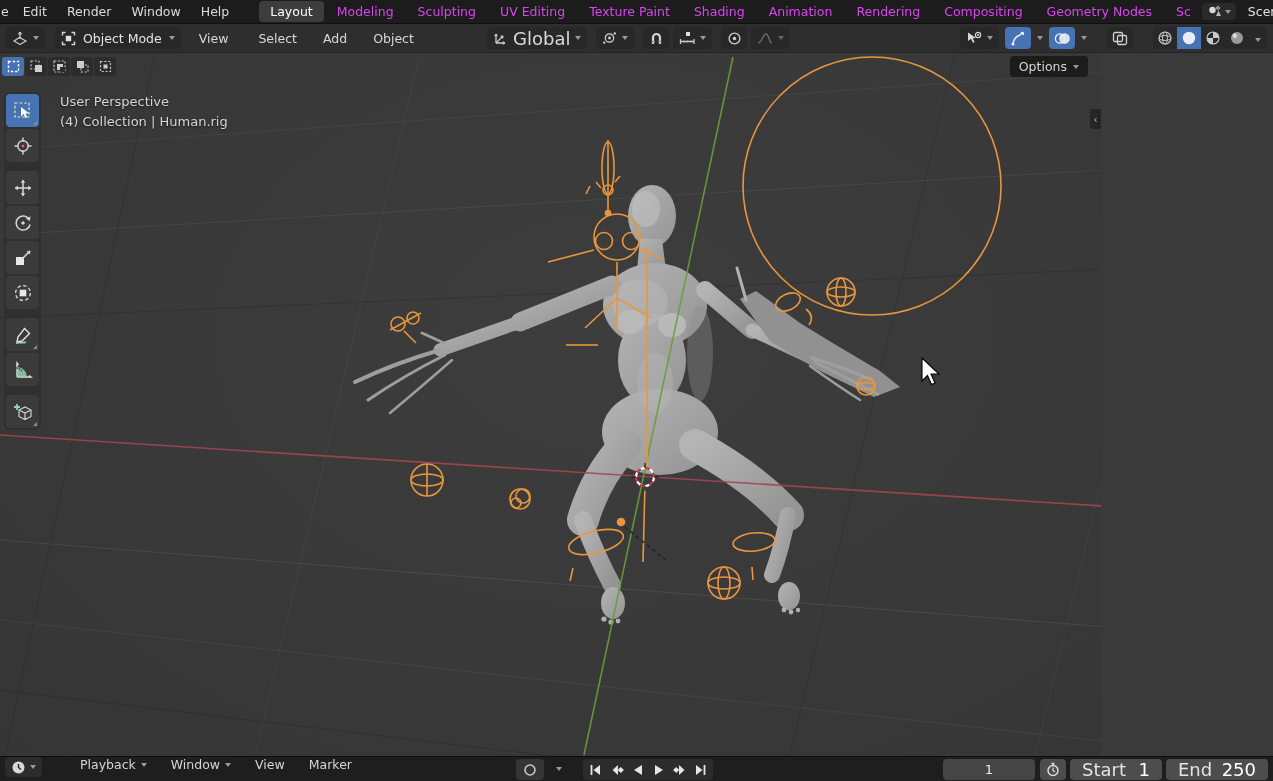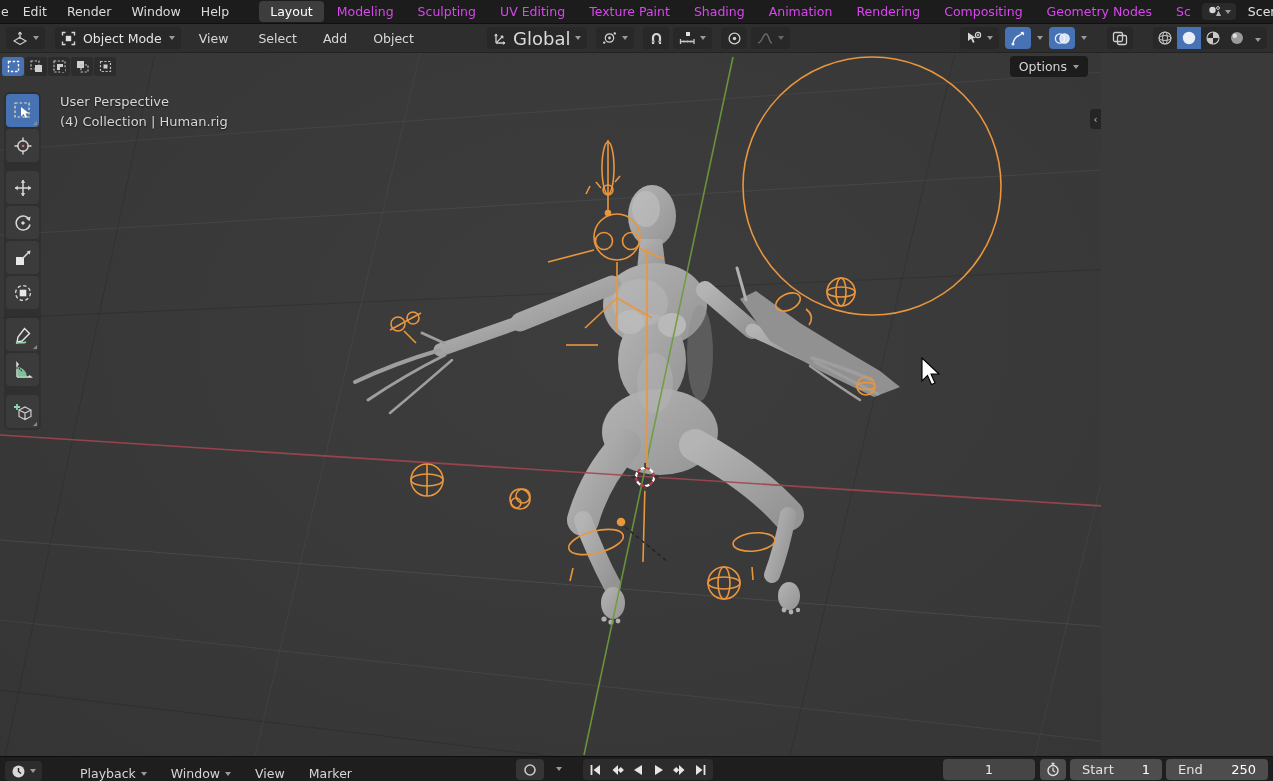--- a/index.html
+++ b/index.html
@@ -61,31 +61,31 @@
   .tbtn{width:33px;height:33px;background:#3b3b3b;border-radius:4px;display:flex;align-items:center;justify-content:center;position:relative}
   .tbtn.on{background:var(--accent-blue)}
   .tgap{height:5px}
   .tbtn .subtri{position:absolute;right:2px;bottom:2px;width:0;height:0;border-left:4px solid transparent;border-bottom:4px solid #8b8b8b}
 
   .navbtn{position:absolute;width:28px;height:28px;border-radius:50%;background:rgba(38,38,38,.6);display:flex;align-items:center;justify-content:center}
   .gizmo{position:absolute;left:1160px;top:37px;width:110px;height:100px}
   .sidebar-tab{position:absolute;right:0;top:56px;width:11px;height:20px;background:rgba(30,30,30,.7);border-radius:3px 0 0 3px;color:#bbb;font-size:10px;display:flex;align-items:center;justify-content:center}
 
   
-  .timeline{position:absolute;bottom:0;left:0;right:0;height:25px;background:var(--timeline-bg);border-top:1px solid #0e0e0e;display:flex;align-items:flex-end}
+  .timeline{position:absolute;bottom:0;left:0;right:0;height:25px;background:var(--timeline-bg);border-top:1px solid #0e0e0e;display:flex;align-items:flex-start}
   .tl-editor{margin-left:5px;display:flex;align-items:center;gap:4px;background:#2c2c2c;border-radius:4px;padding:2px 6px;height:20px}
   .tl-menus{display:flex;align-items:center;margin-left:28px;gap:4px}
   .tlmenu{display:flex;align-items:center;gap:5px;color:#d5d5d5;font-size:12.5px;padding:0 10px}
   .autokey{position:absolute;left:516px;top:2px;width:28px;height:21px;background:#353535;border-radius:4px;display:flex;align-items:center;justify-content:center}
   .ak-chev{position:absolute;left:556px;top:10px}
   .transport{position:absolute;left:583px;top:2px;display:flex;background:#2c2c2c;border-radius:4px;height:21px;align-items:center;padding:0 2px}
   .tpbtn{width:21px;height:21px;display:flex;align-items:center;justify-content:center}
   .framefield{position:absolute;left:943px;top:2px;width:92px;height:21px;background:#454545;border-radius:4px;color:#f2f2f2;display:flex;align-items:center;justify-content:center;font-size:12.5px}
   .sw-btn{position:absolute;left:1040px;top:2px;width:26px;height:21px;background:#4d4d4d;border-radius:4px;display:flex;align-items:center;justify-content:center}
-  .range{position:absolute;top:2px;height:21px;background:#4d4d4d;border-radius:4px;display:flex;align-items:center;justify-content:space-between;padding:0 12px;font-size:13px}
+  .range{position:absolute;top:2px;height:21px;background:#4d4d4d;border-radius:4px;display:flex;align-items:center;justify-content:space-between;padding:0 12px;font-size:18px}
   .range .lab{color:#e3e3e3}
   .range .val{color:#fff}
   .range.start{left:1070px;width:92px}
   .range.end{left:1166px;width:102px}
 
   svg{display:block}
 </style>
 </head>
 <body>
 

